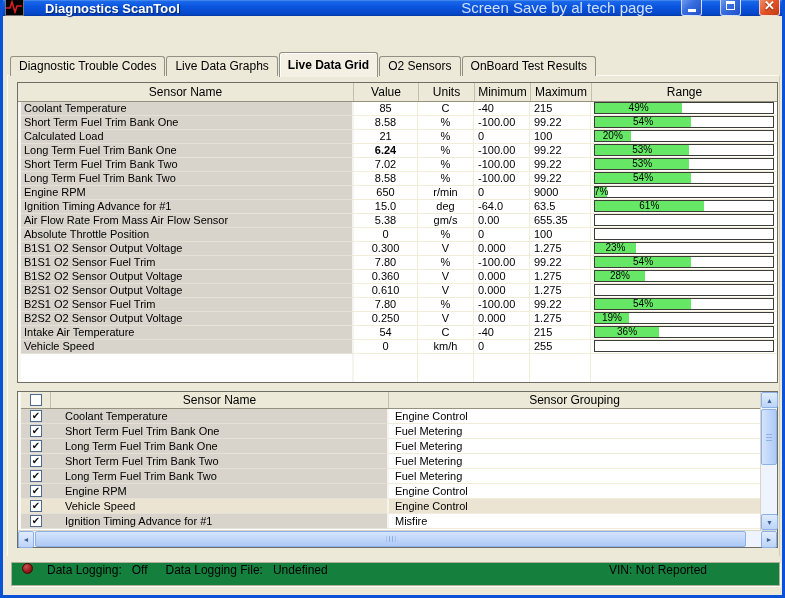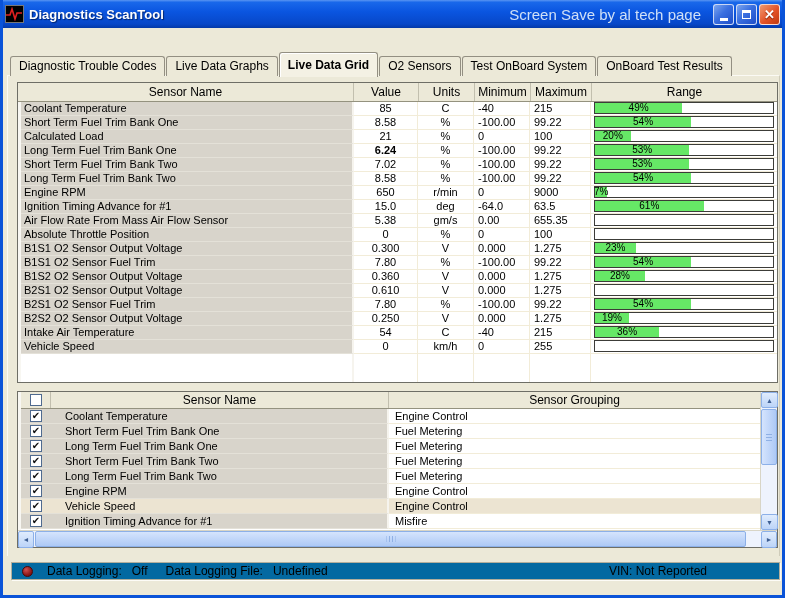--- a/index.html
+++ b/index.html
@@ -1,23 +1,23 @@
 <!DOCTYPE html>
 <html><head>
 <meta charset="utf-8">
 <style>
   html,body{margin:0;padding:0;background:#444;}
   *{box-sizing:border-box;font-family:"Liberation Sans",sans-serif;}
   .window{position:relative;width:785px;height:598px;background:#ece9d8;
     border-left:3px solid #0a53d8;border-right:3px solid #0a53d8;border-bottom:3px solid #0a53d8;
     overflow:hidden;}
   
-  .titlebar{position:absolute;left:-3px;top:0;width:785px;height:28px;
+  .titlebar{position:absolute;left:-3px;top:0;width:785px;height:16px;
     background:linear-gradient(180deg,#5a96f2 0%,#1968ea 8%,#0a55e0 42%,#0747c8 86%,#0339a8 100%);
-    display:flex;align-items:center;padding:0 5px;}
+    display:flex;align-items:flex-end;padding:0 5px;gap:16px;}
   .app-icon{width:19px;height:18px;background:#000;border:1px solid #777;margin-right:5px;flex:none;display:flex;align-items:center;justify-content:center;}
   .title-text{color:#fff;font-weight:bold;font-size:13px;text-shadow:1px 1px 1px #00256e;white-space:nowrap;}
   .title-note{margin-left:auto;color:#cfe0f7;font-size:15px;margin-right:10px;white-space:nowrap;}
   .winbtn{width:21px;height:21px;border-radius:3px;border:1px solid rgba(255,255,255,.75);
     margin-left:2px;flex:none;display:flex;align-items:center;justify-content:center;cursor:default;}
   .winbtn.blue{background:linear-gradient(135deg,#7da6ee 0%,#3a6fe0 45%,#1e4ec8 100%);}
   .winbtn.red{background:linear-gradient(135deg,#f09a72 0%,#e35226 55%,#c03a10 100%);}
   .glyph-min{width:8px;height:3px;background:#fff;margin-top:10px;}
   .glyph-max{width:9px;height:9px;border:1px solid #fff;border-top:3px solid #fff;}
   .glyph-close{color:#fff;font-weight:bold;font-size:13px;line-height:13px;text-shadow:0 1px 1px #7a1c00;}
@@ -85,22 +85,22 @@
   .sb-thumb{background:linear-gradient(90deg,#d5e4fd,#adc9f6);border:1px solid #8cb0e8;border-radius:2px;position:relative;}
   .vscroll .sb-thumb{height:56px;margin:1px 0;}
   .vscroll .sb-thumb::after{content:"";position:absolute;left:4px;right:4px;top:24px;height:8px;
     background:repeating-linear-gradient(180deg,#8fb0e4 0 1px,transparent 1px 3px);}
   .hscroll .sb-thumb{flex:1;margin:0 1px;background:linear-gradient(180deg,#d5e4fd,#adc9f6);}
   .hscroll .sb-thumb::after{content:"";position:absolute;top:4px;bottom:4px;left:50%;width:9px;transform:translateX(-50%);
     background:repeating-linear-gradient(90deg,#8fb0e4 0 1px,transparent 1px 3px);}
   .sb-track{flex:1;}
   .hscroll .sb-gap{width:14px;flex:none;}
   
-  .statusbar{position:absolute;left:8px;top:562px;width:769px;height:18px;background:#0369a1;
-    border:1px solid #b2ae9c;box-shadow:1px 1px 0 #fdfcf7;display:flex;align-items:center;font-size:12px;color:#000;padding:0 10px;}
+  .statusbar{position:absolute;left:8px;top:562px;width:769px;height:24px;background:#15803d;
+    border:1px solid #b2ae9c;box-shadow:1px 1px 0 #fdfcf7;display:flex;align-items:flex-start;font-size:12px;color:#000;padding:0 10px;}
   .status-dot{width:11px;height:11px;border-radius:50%;flex:none;
     background:radial-gradient(circle at 35% 30%,#d05050,#8f1a1a 60%,#5e0808);border:1px solid #4c0606;}
   .sb-logging-label{margin-left:14px;} .sb-logging-value{margin-left:10px;}
   .sb-file-label{margin-left:18px;} .sb-file-value{margin-left:10px;}
   .sb-vin{margin-left:auto;margin-right:62px;}
 </style>
 </head>
 <body>
 
 <div class="window">
@@ -123,21 +123,20 @@
         <span class="glyph-close">✕</span>
       </div>
   </div>
 
 
   <div class="tabbar">
       <div class="tab">Diagnostic Trouble Codes</div>
       <div class="tab">Live Data Graphs</div>
       <div class="tab active">Live Data Grid</div>
       <div class="tab">O2 Sensors</div>
-      <div class="tab">Test OnBoard System</div>
       <div class="tab">OnBoard Test Results</div>
     </div>
   <div class="tabpanel-edge"></div>
 
   <div class="livegrid">
     <div class="lg-header">
       <div class="hc name">Sensor Name</div>
       <div class="hc val">Value</div>
       <div class="hc unit">Units</div>
       <div class="hc min">Minimum</div>

